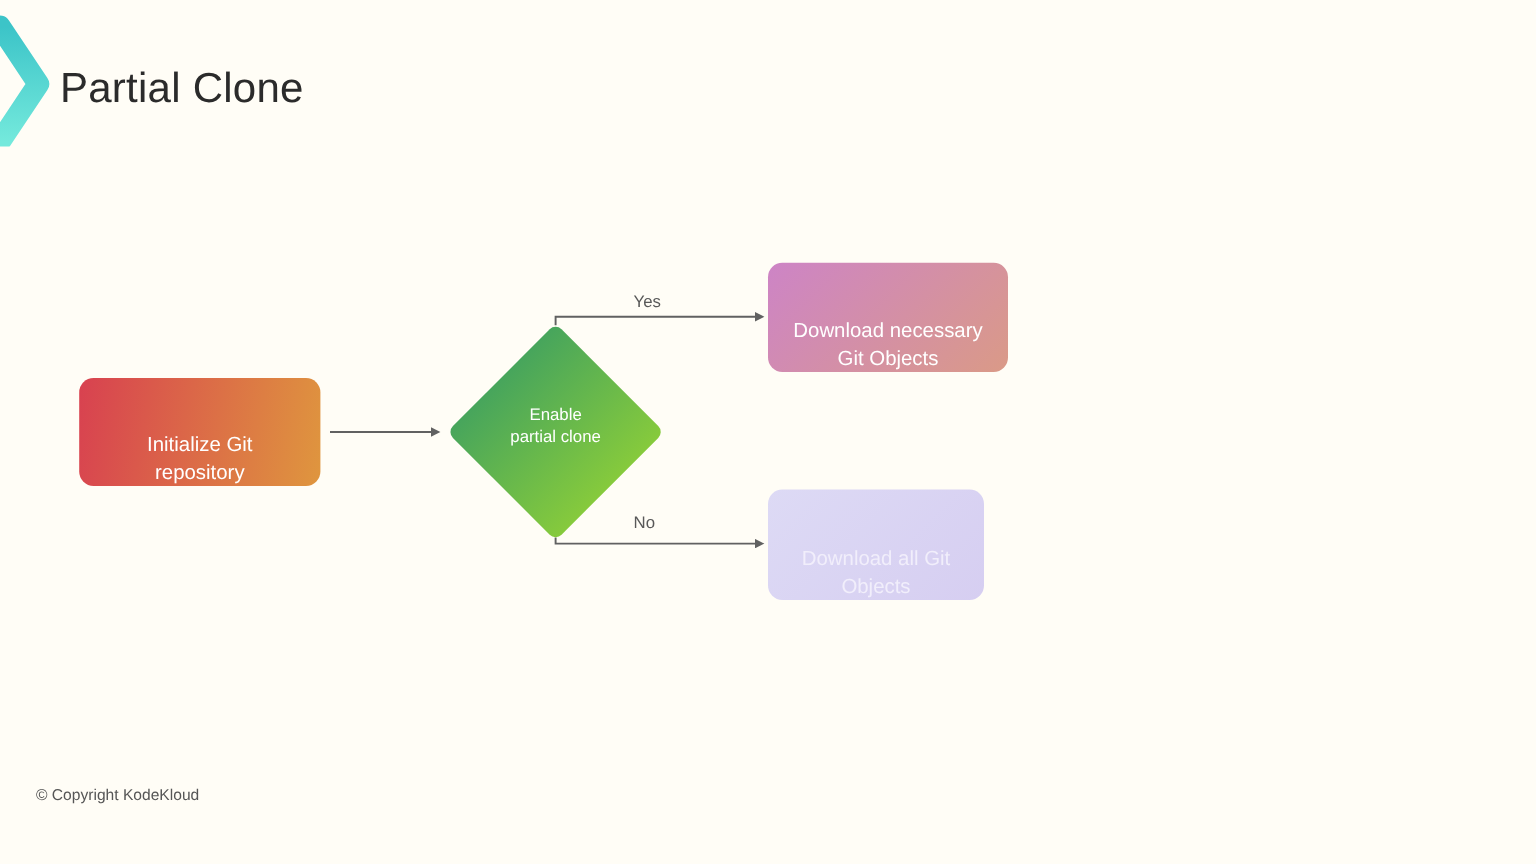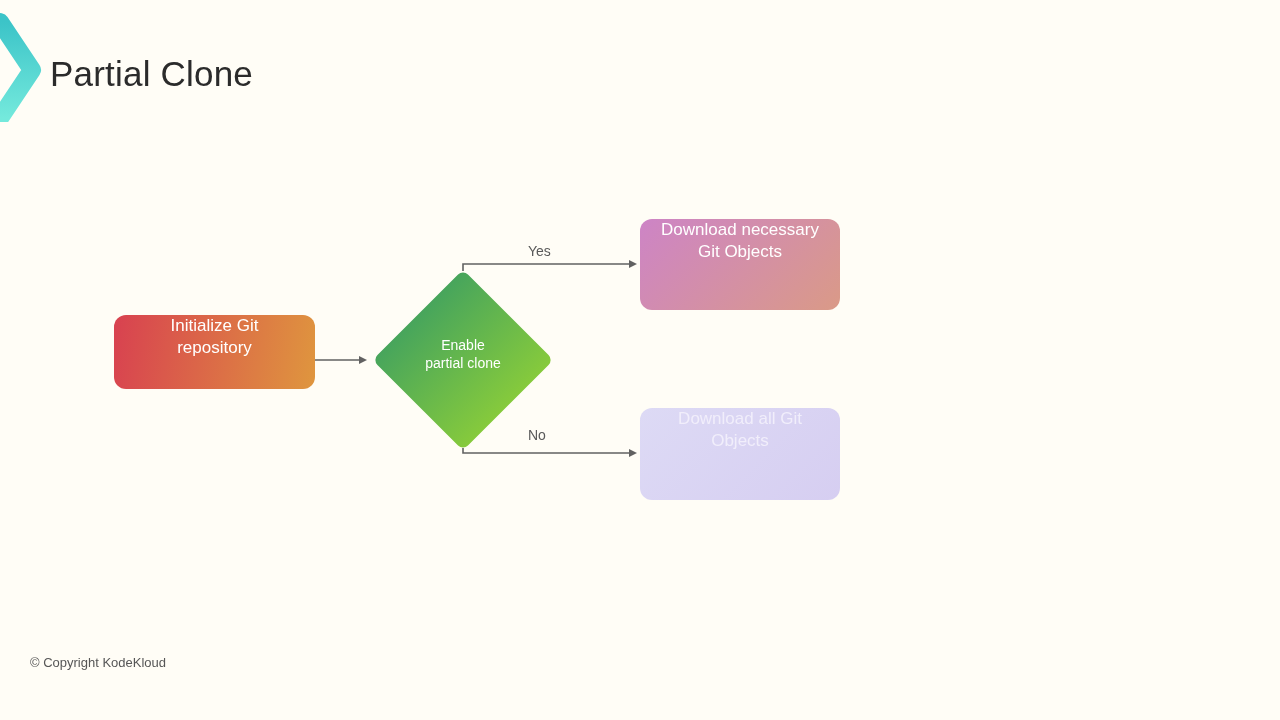--- a/index.html
+++ b/index.html
@@ -23,40 +23,39 @@
     font-size: 35px;
     font-weight: 500;
     letter-spacing: 0.2px;
     color: var(--title-color, #2b2b2b);
     white-space: nowrap;
   }
 
   .node {
     position: absolute;
     display: flex;
-    align-items: flex-start;
+    align-items: flex-end;
     justify-content: center;
     text-align: center;
     color: var(--node-text-color, #ffffff);
     font-size: 17px;
     line-height: 1.32;
     white-space: pre-line;
     border-radius: 12px;
   }
   .node-start {
-    left: 66px; top: 315px; width: 201px; height: 74px;
+    left: 66px; top: 315px; width: 201px; height: 90px;
     background: linear-gradient(100deg, var(--start-grad-from, #d84150), var(--start-grad-to, #df963e));
-    margin-left: 48px;
   }
   .node-yes {
     left: 640px; top: 219px; width: 200px; height: 91px;
     background: linear-gradient(135deg, var(--yes-grad-from, #cd84c6), var(--yes-grad-to, #da9a87));
   }
   .node-no {
-    left: 640px; top: 408px; width: 200px; height: 92px;
+    left: 640px; top: 408px; width: 180px; height: 92px;
     background: linear-gradient(135deg, var(--no-grad-from, #dddaf5), var(--no-grad-to, #d6cef1));
     color: var(--no-node-text-color, #f1eefb);
   }
 
   .diamond-shape {
     position: absolute;
     left: 399px; top: 296px;
     width: 128px; height: 128px;
     border-radius: 7px;
     background: linear-gradient(90deg, var(--decision-grad-from, #47a55c), var(--decision-grad-to, #86ca3c));

